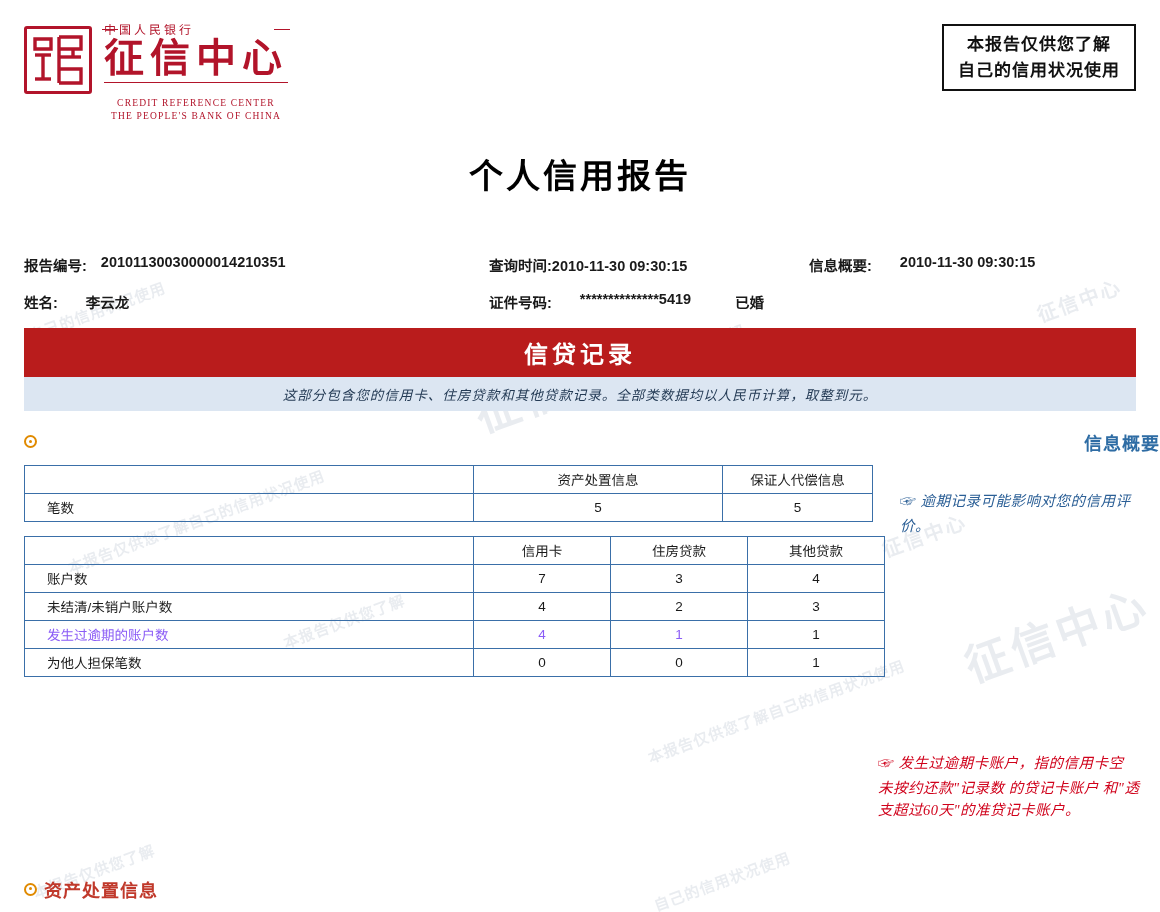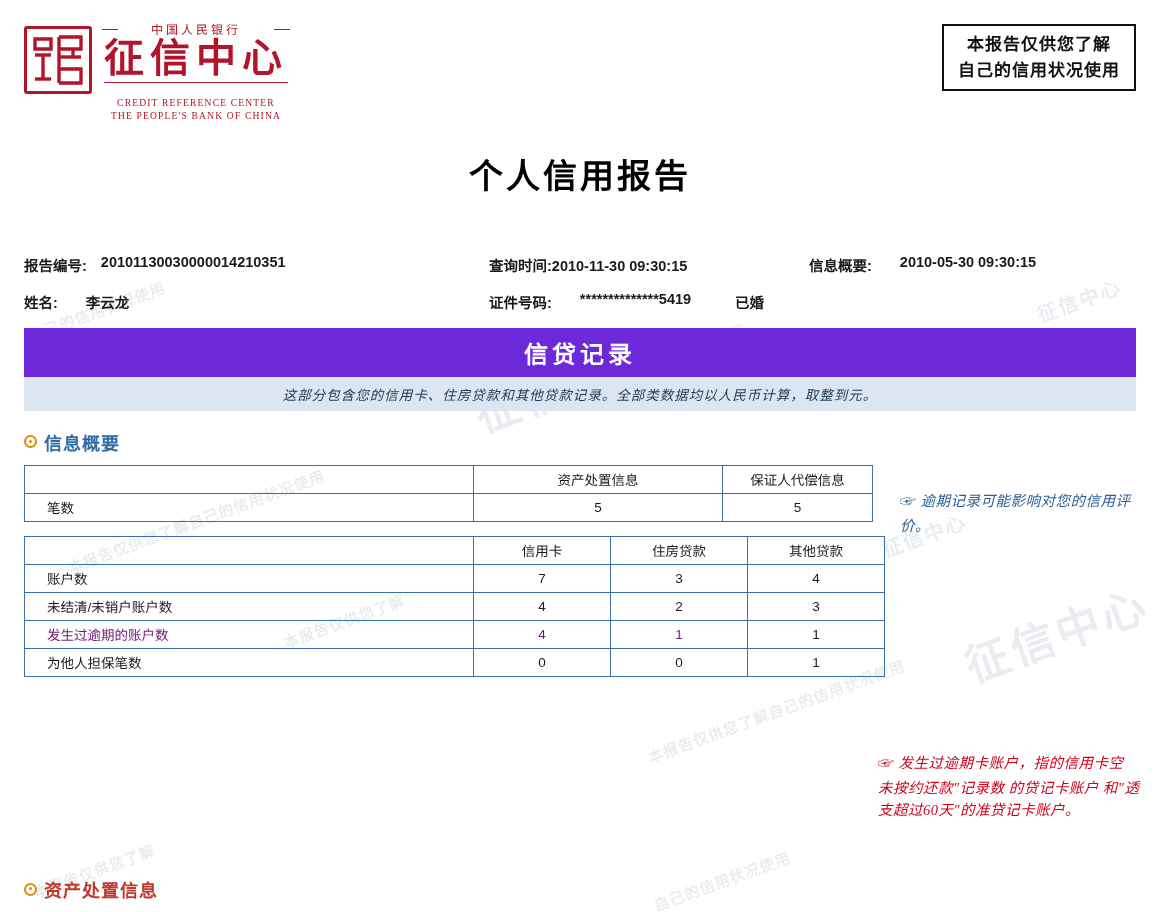--- a/index.html
+++ b/index.html
@@ -58,21 +58,21 @@
     position: relative;
     margin-top: 12px;
     border-radius: 3px;
   }
   .seal svg { display:block; }
   .logo-text { padding-top: 6px; }
   .logo-top {
     font-size: 12px;
     color: #b2142a;
     letter-spacing: 3px;
-    text-align: center;
+    text-align: left;
     font-family: "Liberation Serif", serif;
     position: relative;
   }
   .logo-top:before, .logo-top:after {
     content: "";
     position: absolute;
     top: 50%;
     width: 16px;
     height: 1px;
     background: #b2142a;
@@ -145,21 +145,21 @@
   .meta-label { white-space: nowrap; }
   .meta-value { margin-left: 14px; white-space: nowrap; }
   .meta-value.pad { margin-left: 28px; }
   .meta-extra { margin-left: 44px; white-space: nowrap; }
 
   
   .banner {
     position: relative;
     z-index: 2;
     margin: 14px 24px 0 24px;
-    background: #6d28d9;
+    background: #b91c1c;
     color: #ffffff;
     text-align: center;
     font-size: 24px;
     font-weight: bold;
     letter-spacing: 4px;
     padding: 7px 0;
     font-family: "Liberation Serif", serif;
   }
   .banner-sub {
     position: relative;
@@ -180,20 +180,21 @@
     position: relative;
     z-index: 2;
     margin: 18px 0 10px 24px;
     display: flex;
     align-items: center;
     gap: 7px;
     color: #2e6ca4;
     font-size: 18px;
     font-weight: bold;
     letter-spacing: 1px;
+    justify-content: space-between;
   }
   .bullet {
     width: 13px;
     height: 13px;
     border-radius: 50%;
     border: 2.5px solid #e08a00;
     box-sizing: border-box;
     background: #fff;
     display: inline-block;
     position: relative;
@@ -226,21 +227,21 @@
     text-align: left;
     width: 418px;
     padding-left: 22px;
   }
   table.grid td.hd {
     font-weight: normal;
   }
   .t1 td.col { width: 232px; }
   .t1 td.col2 { width: 133px; }
   .t2 td.col { width: 120px; }
-  .red { color: #701a75; }
+  .red { color: #8b5cf6; }
 
   
   .annot {
     position: absolute;
     z-index: 3;
     font-family: "Liberation Serif", serif;
     font-style: italic;
     font-size: 14.5px;
     line-height: 1.55;
     letter-spacing: 0.5px;
@@ -310,21 +311,21 @@
   <div class="meta-row">
     <div class="meta-c1">
       <span class="meta-label">报告编号:</span>
       <span class="meta-value">20101130030000014210351</span>
     </div>
     <div class="meta-c2">
       <span class="meta-label">查询时间:2010-11-30 09:30:15</span>
     </div>
     <div class="meta-c3">
       <span class="meta-label">信息概要:</span>
-      <span class="meta-value pad">2010-05-30 09:30:15</span>
+      <span class="meta-value pad">2010-11-30 09:30:15</span>
     </div>
   </div>
   <div class="meta-row">
     <div class="meta-c1">
       <span class="meta-label">姓名:</span>
       <span class="meta-value pad">李云龙</span>
     </div>
     <div class="meta-c3">
       <span class="meta-label">证件号码:</span>
       <span class="meta-value pad">**************5419</span>

